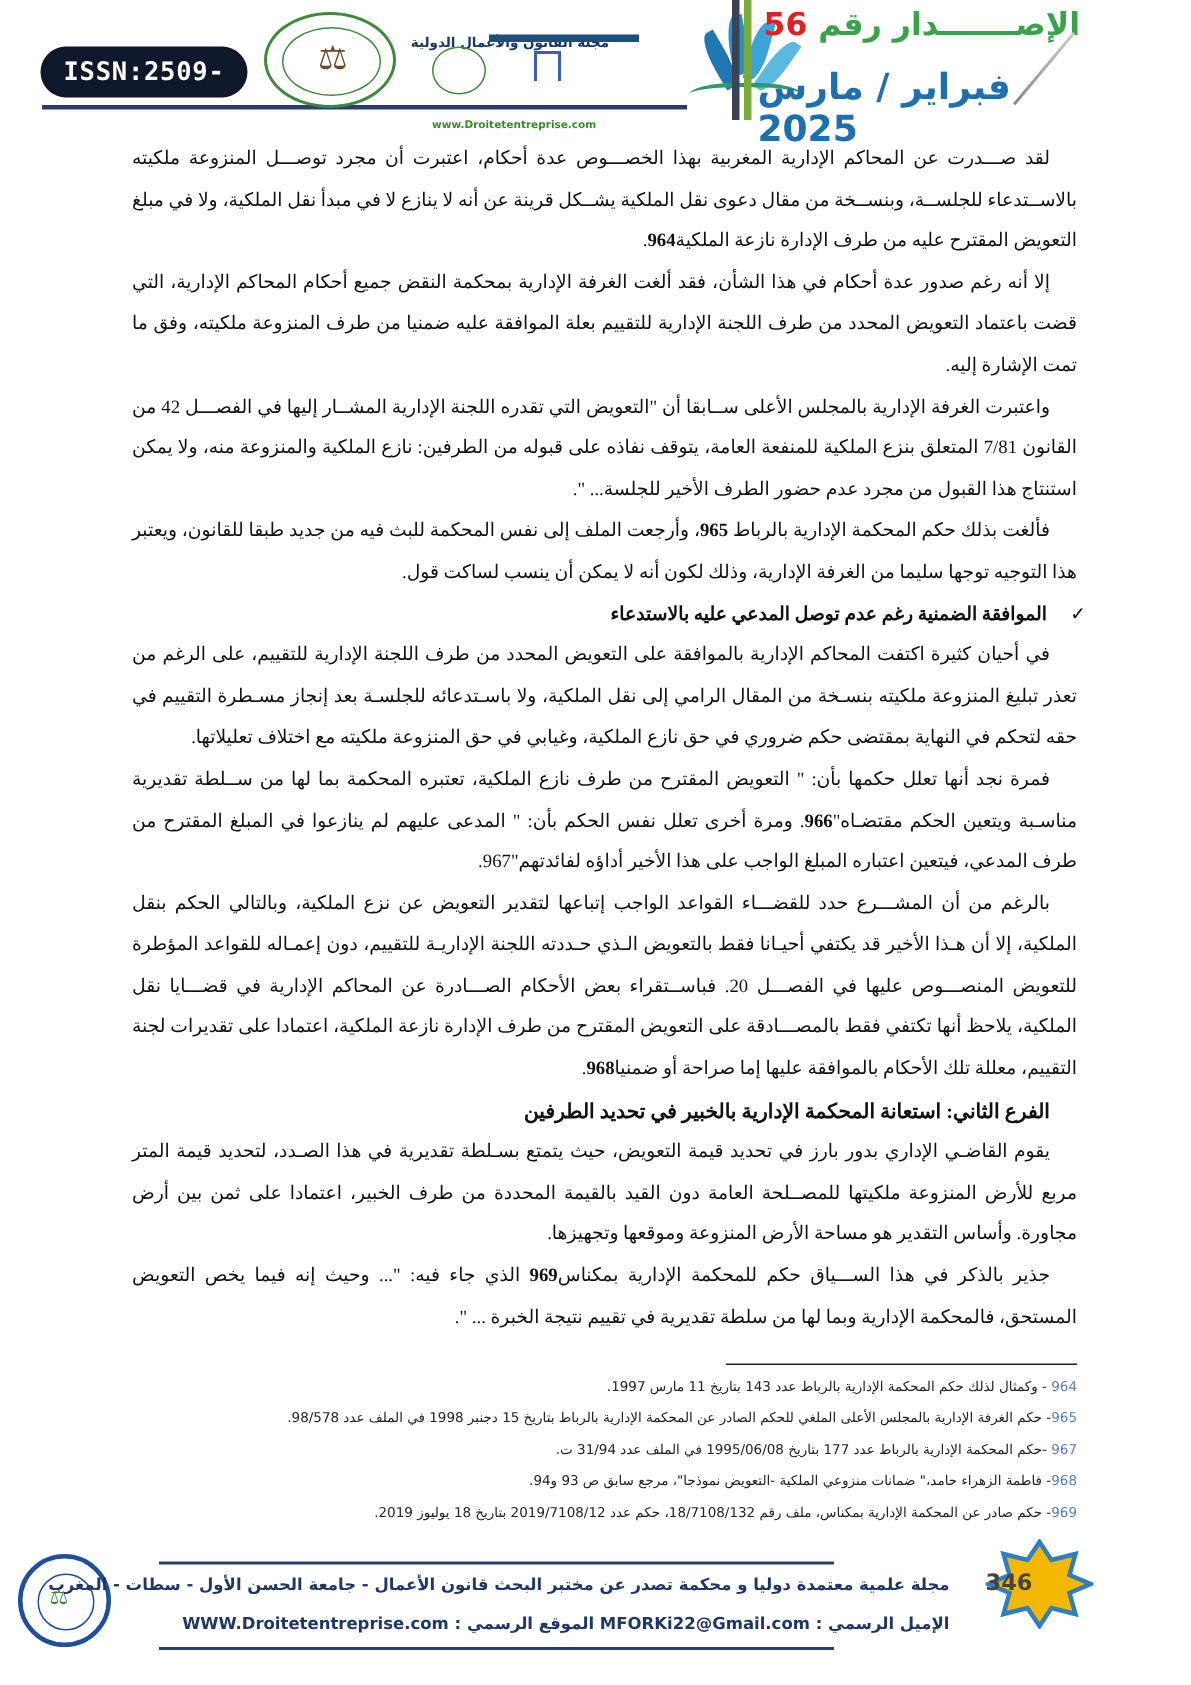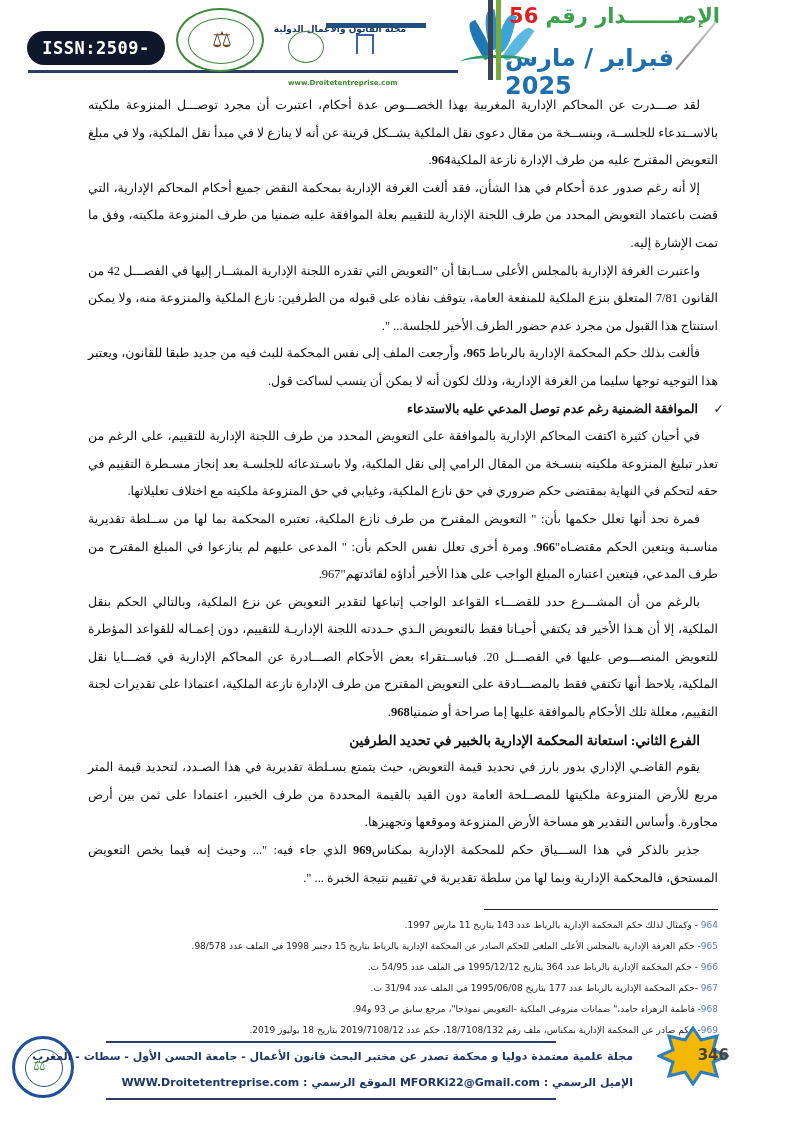--- a/index.html
+++ b/index.html
@@ -41,21 +41,21 @@
   .footnotes .fnum { color:#5a7bc0; }
 
   .footer-rule1 { position:absolute; left:106px; top:1041px; width:450px; height:2px; background:#2c3e67; }
   .footer-rule2 { position:absolute; left:106px; top:1098px; width:450px; height:2px; background:#2c3e67; }
   .footer-line1 { position:absolute; left:108px; top:1050px; width:525px; direction:rtl; text-align:right; font-weight:bold; font-size:11px; color:#1f3766; white-space:nowrap; }
   .footer-line2 { position:absolute; left:108px; top:1076px; width:525px; direction:rtl; text-align:right; font-weight:bold; font-size:11px; color:#1f3766; white-space:nowrap; }
   .seal { position:absolute; left:12px; top:1036px; width:62px; height:62px; border-radius:50%; border:3px solid #1f4f9a; box-sizing:border-box; background:#fff; }
   .seal .inner { position:absolute; left:10px; top:10px; width:36px; height:36px; border-radius:50%; border:1px solid #1f4f9a; }
   .seal .mark { position:absolute; left:18px; top:18px; font-size:14px; color:#3a8a3a; }
   .page-star { position:absolute; left:657px; top:1026px; width:72px; height:60px; }
-  .page-num { position:absolute; left:0; top:0; width:72px; height:60px; line-height:58px; text-align:right; font-weight:bold; font-size:15px; color:#444; }
+  .page-num { position:absolute; left:0; top:0; width:72px; height:60px; line-height:58px; text-align:left; font-weight:bold; font-size:15px; color:#444; }
 </style>
 </head>
 <body>
 
 <div class="header">
   <div class="issn">ISSN:2509-0291</div>
   <div class="header-rule"></div>
 
   <div class="lab-logo">
     <div class="ring"></div>
@@ -110,21 +110,20 @@
   <p class="section-heading">الفرع الثاني: استعانة المحكمة الإدارية بالخبير في تحديد الطرفين</p>
 
   <p><span>يقوم القاضـي الإداري بدور بارز في تحديد قيمة التعويض، حيث يتمتع بسـلطة تقديرية في هذا الصـدد، لتحديد قيمة المتر مربع للأرض المنزوعة ملكيتها للمصــلحة العامة دون القيد بالقيمة المحددة من طرف الخبير، اعتمادا على ثمن بين أرض مجاورة. وأساس التقدير هو مساحة الأرض المنزوعة وموقعها وتجهيزها.</span></p>
   <p><span>جذير بالذكر في هذا الســـياق حكم للمحكمة الإدارية بمكناس</span><span class="fn">969</span><span> الذي جاء فيه: "... وحيث إنه فيما يخص التعويض المستحق، فالمحكمة الإدارية وبما لها من سلطة تقديرية في تقييم نتيجة الخبرة ... ".</span></p>
 </div>
 
 <div class="fn-rule"></div>
 <div class="footnotes">
   <div><span class="fnum">964</span><span> - وكمثال لذلك حكم المحكمة الإدارية بالرباط عدد 143 بتاريخ 11 مارس 1997.</span></div>
   <div><span class="fnum">965</span><span>- حكم الغرفة الإدارية بالمجلس الأعلى الملغي للحكم الصادر عن المحكمة الإدارية بالرباط بتاريخ 15 دجنبر 1998 في الملف عدد 98/578.</span></div>
-  <div><span class="fnum">966</span><span> - حكم المحكمة الإدارية بالرباط عدد 364 بتاريخ 1995/12/12 في الملف عدد 54/95 ت.</span></div>
   <div><span class="fnum">967</span><span> -حكم المحكمة الإدارية بالرباط عدد 177 بتاريخ 1995/06/08 في الملف عدد 31/94 ت.</span></div>
   <div><span class="fnum">968</span><span>- فاطمة الزهراء حامد،" ضمانات منزوعي الملكية -التعويض نموذجا"، مرجع سابق ص 93 و94.</span></div>
   <div><span class="fnum">969</span><span>- حكم صادر عن المحكمة الإدارية بمكناس، ملف رقم 18/7108/132، حكم عدد 2019/7108/12 بتاريخ 18 يوليوز 2019.</span></div>
 </div>
 
 <div class="seal">
   <div class="inner"></div>
   <div class="mark">⚖</div>
 </div>
 <div class="footer-rule1"></div>

